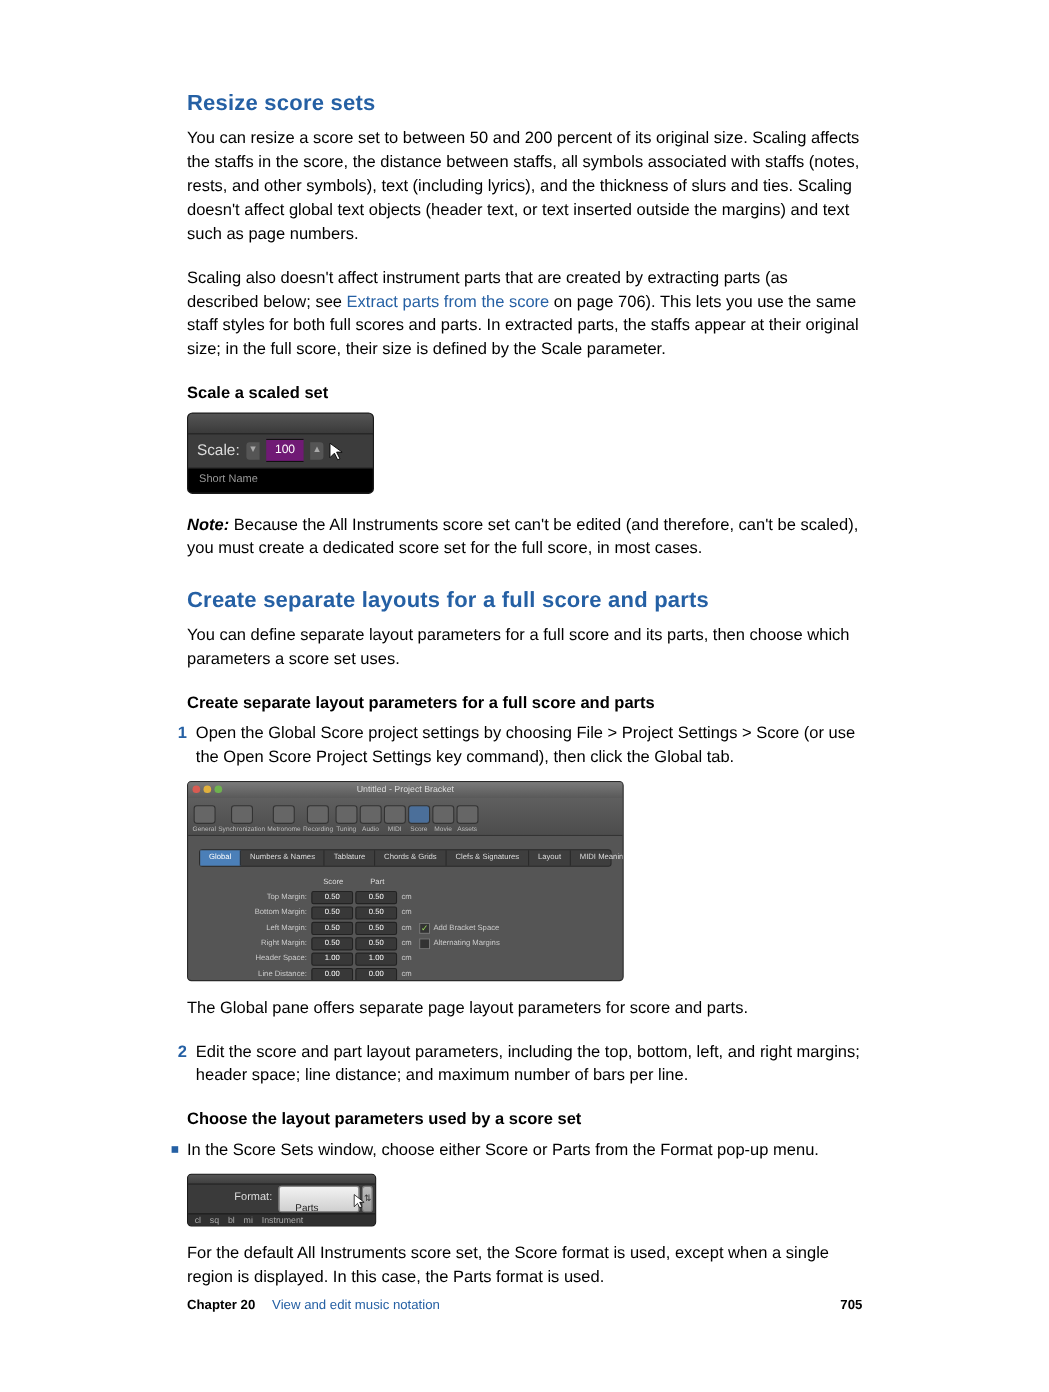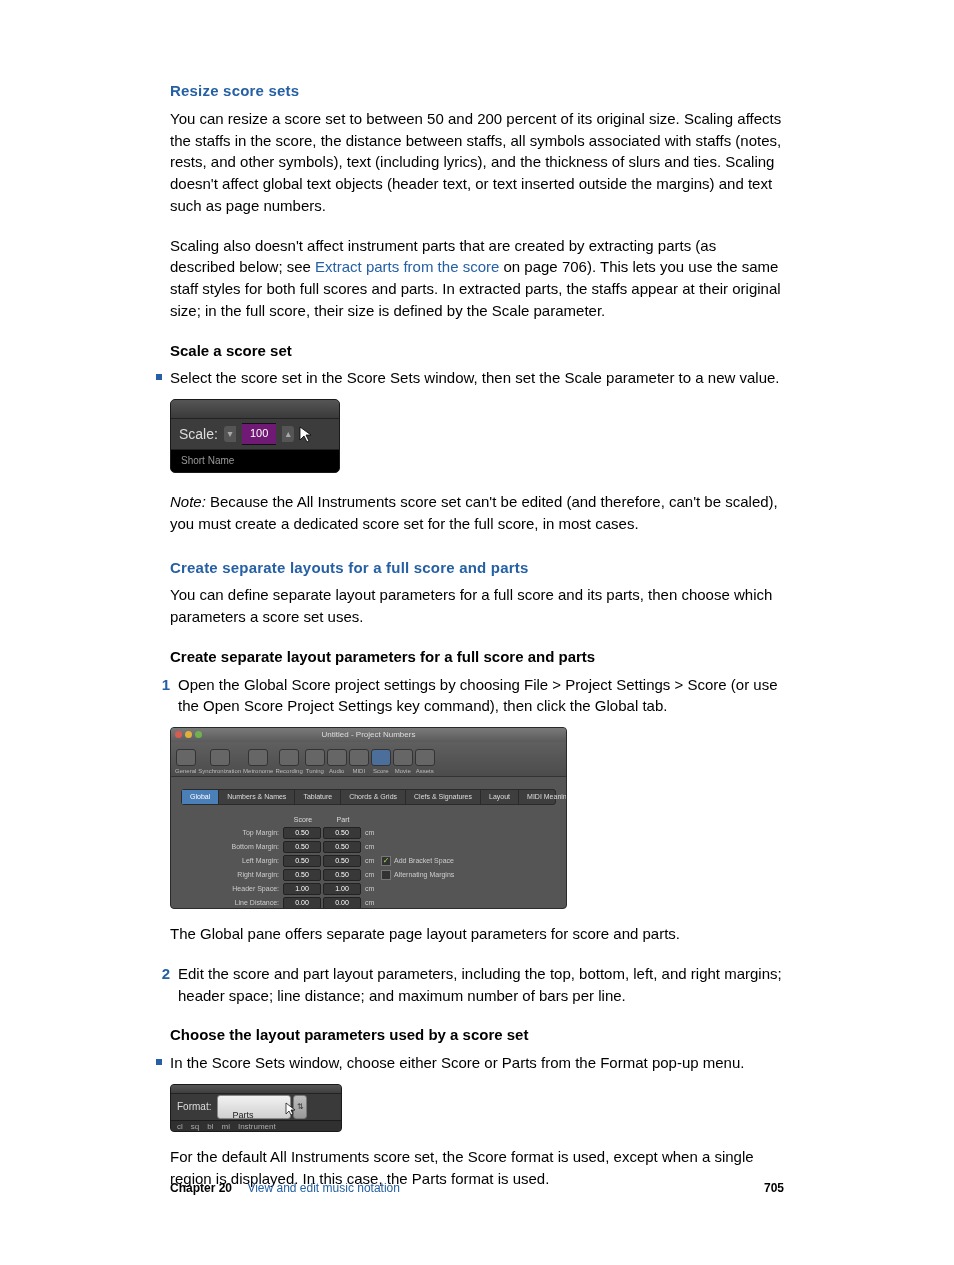--- a/index.html
+++ b/index.html
@@ -13,21 +13,21 @@
   }
   .page {
     width: 954px;
     min-height: 1265px;
     position: relative;
     box-sizing: border-box;
     padding: 80px 170px 60px 170px;
   }
   h2.section {
     color: #2560a4;
-    font-size: 15px;
+    font-size: 20px;
     font-weight: 600;
     margin: 0 0 6px 0;
     letter-spacing: 0.2px;
   }
   p.body {
     margin: 0 0 18px 0;
   }
   .link {
     color: #2560a4;
     text-align: center;
@@ -60,21 +60,21 @@
     color: #2560a4;
     font-weight: 700;
     text-align: right;
     padding-right: 8px;
   }
   .step-row .txt, .bullet-row .txt {
     flex: 1;
   }
   .note-label {
     font-style: italic;
-    font-weight: 400;
+    font-weight: 700;
   }
 
   
   .img1 {
     width: 168px;
     height: 72px;
     background: #2a2a2a;
     border: 1px solid #1a1a1a;
     border-radius: 5px;
     margin: 6px 0 18px 0;
@@ -175,21 +175,21 @@
 
   
   .img3 {
     width: 170px; height: 46px;
     margin: 8px 0 14px 0;
     border:1px solid #1a1a1a; border-radius:4px; overflow:hidden;
     font-size:10px; color:#ddd; background:#333;
   }
   .img3 .top { height:8px;background:linear-gradient(#555,#3f3f3f);border-bottom:1px solid #222; }
   .img3 .mid {
-    height:26px;background:#3a3a3a;display:flex;align-items:stretch;
+    height:26px;background:#3a3a3a;display:flex;align-items:stretch;padding-left:36px;
   }
   .img3 .mid .flabel{display:flex;align-items:center;padding:0 6px;color:#ddd;font-size:10px;}
   .img3 .popup {
     flex:0 0 72px;background:linear-gradient(#f2f2f2,#d0d0d0);
     border:1px solid #888;border-radius:3px;margin:1px 0;color:#222;
     display:flex;flex-direction:column;
   }
   .img3 .popup .opt{flex:1;display:flex;align-items:center;padding:0 4px;font-size:9px;margin-top:13px;}
   .img3 .popup .opt.sel{background:#3e7ed6;color:#fff;}
   .img3 .popup .chk{width:10px;display:inline-block;text-align:center;}
@@ -222,27 +222,21 @@
 <body>
 
 <div class="page">
 
   <h2 class="section">Resize score sets</h2>
   <p class="body">You can resize a score set to between 50 and 200 percent of its original size. Scaling affects the staffs in the score, the distance between staffs, all symbols associated with staffs (notes, rests, and other symbols), text (including lyrics), and the thickness of slurs and ties. Scaling doesn't affect global text objects (header text, or text inserted outside the margins) and text such as page numbers.</p>
   <p class="body">
     <span>Scaling also doesn't affect instrument parts that are created by extracting parts (as described below; see </span><span class="link">Extract parts from the score</span><span> on page 706). This lets you use the same staff styles for both full scores and parts. In extracted parts, the staffs appear at their original size; in the full score, their size is defined by the Scale parameter.</span>
   </p>
 
-  <h3 class="subhead">Scale a score set</h3>
-  <div class="bullet-row">
-    <div class="marker">
-        <div class="sq"></div>
-      </div>
-    <div class="txt">Select the score set in the Score Sets window, then set the Scale parameter to a new value.</div>
-  </div>
+  <h3 class="subhead">Scale a scaled set</h3>
 
   <div class="img1">
     <div class="titlebar"></div>
     <div class="rowA">
       <span class="label">Scale:</span>
       <span class="stepper-cap">▾</span>
       <span class="valbox">100</span>
       <span class="stepper-cap right">▴</span>
       <span class="cursor">
         <svg width="18" height="18" viewBox="0 0 18 18">
@@ -267,21 +261,21 @@
     <div class="txt">Open the Global Score project settings by choosing File &gt; Project Settings &gt; Score (or use the Open Score Project Settings key command), then click the Global tab.</div>
   </div>
 
   <div class="img2">
     <div class="win-title">
       <div class="traffic">
         <span class="tl-red"></span>
         <span class="tl-yel"></span>
         <span class="tl-grn"></span>
       </div>
-      <span>Untitled - Project Numbers</span>
+      <span>Untitled - Project Bracket</span>
     </div>
     <div class="toolbar" id="img2-toolbar">
         <div class="tb-item">
           <div class="tb-icon"></div>
           <div>General</div>
         </div>
         <div class="tb-item">
           <div class="tb-icon"></div>
           <div>Synchronization</div>
         </div>

